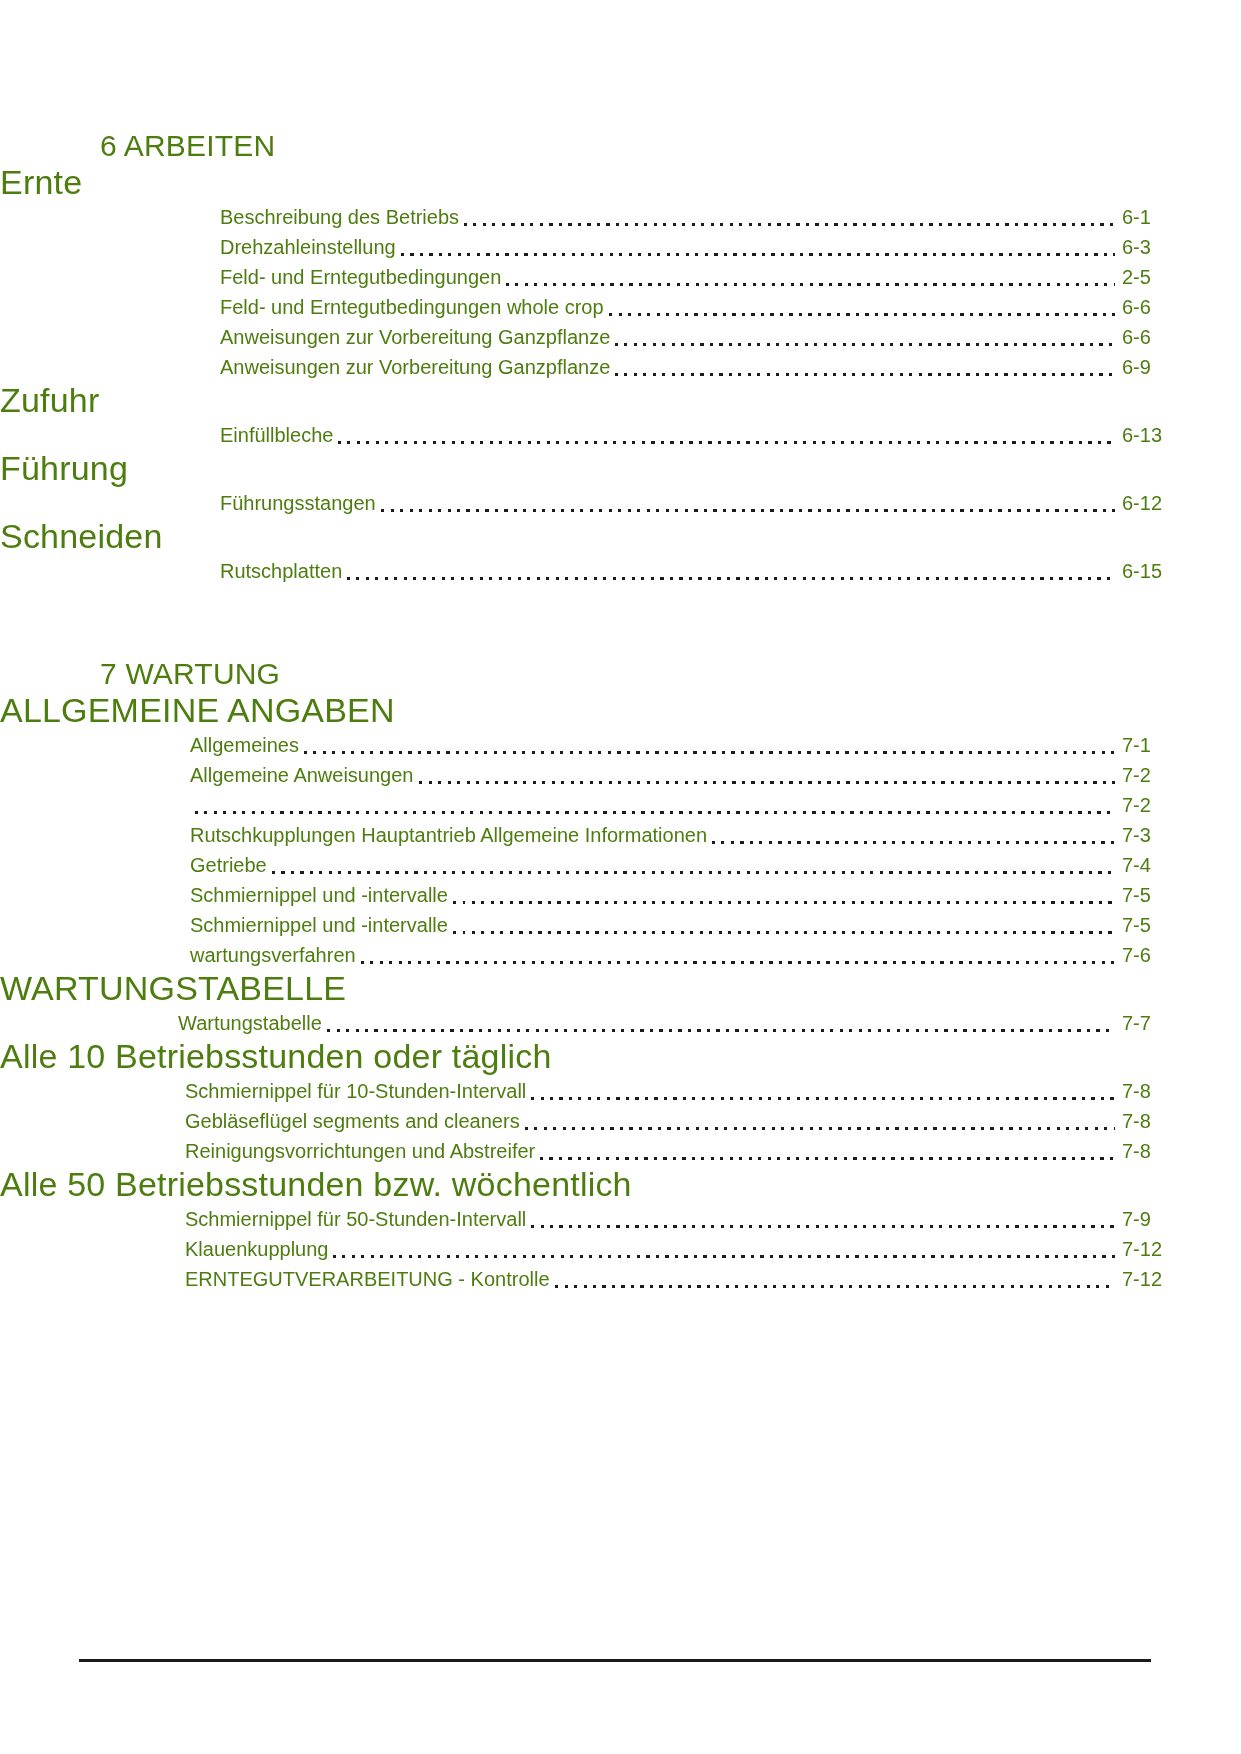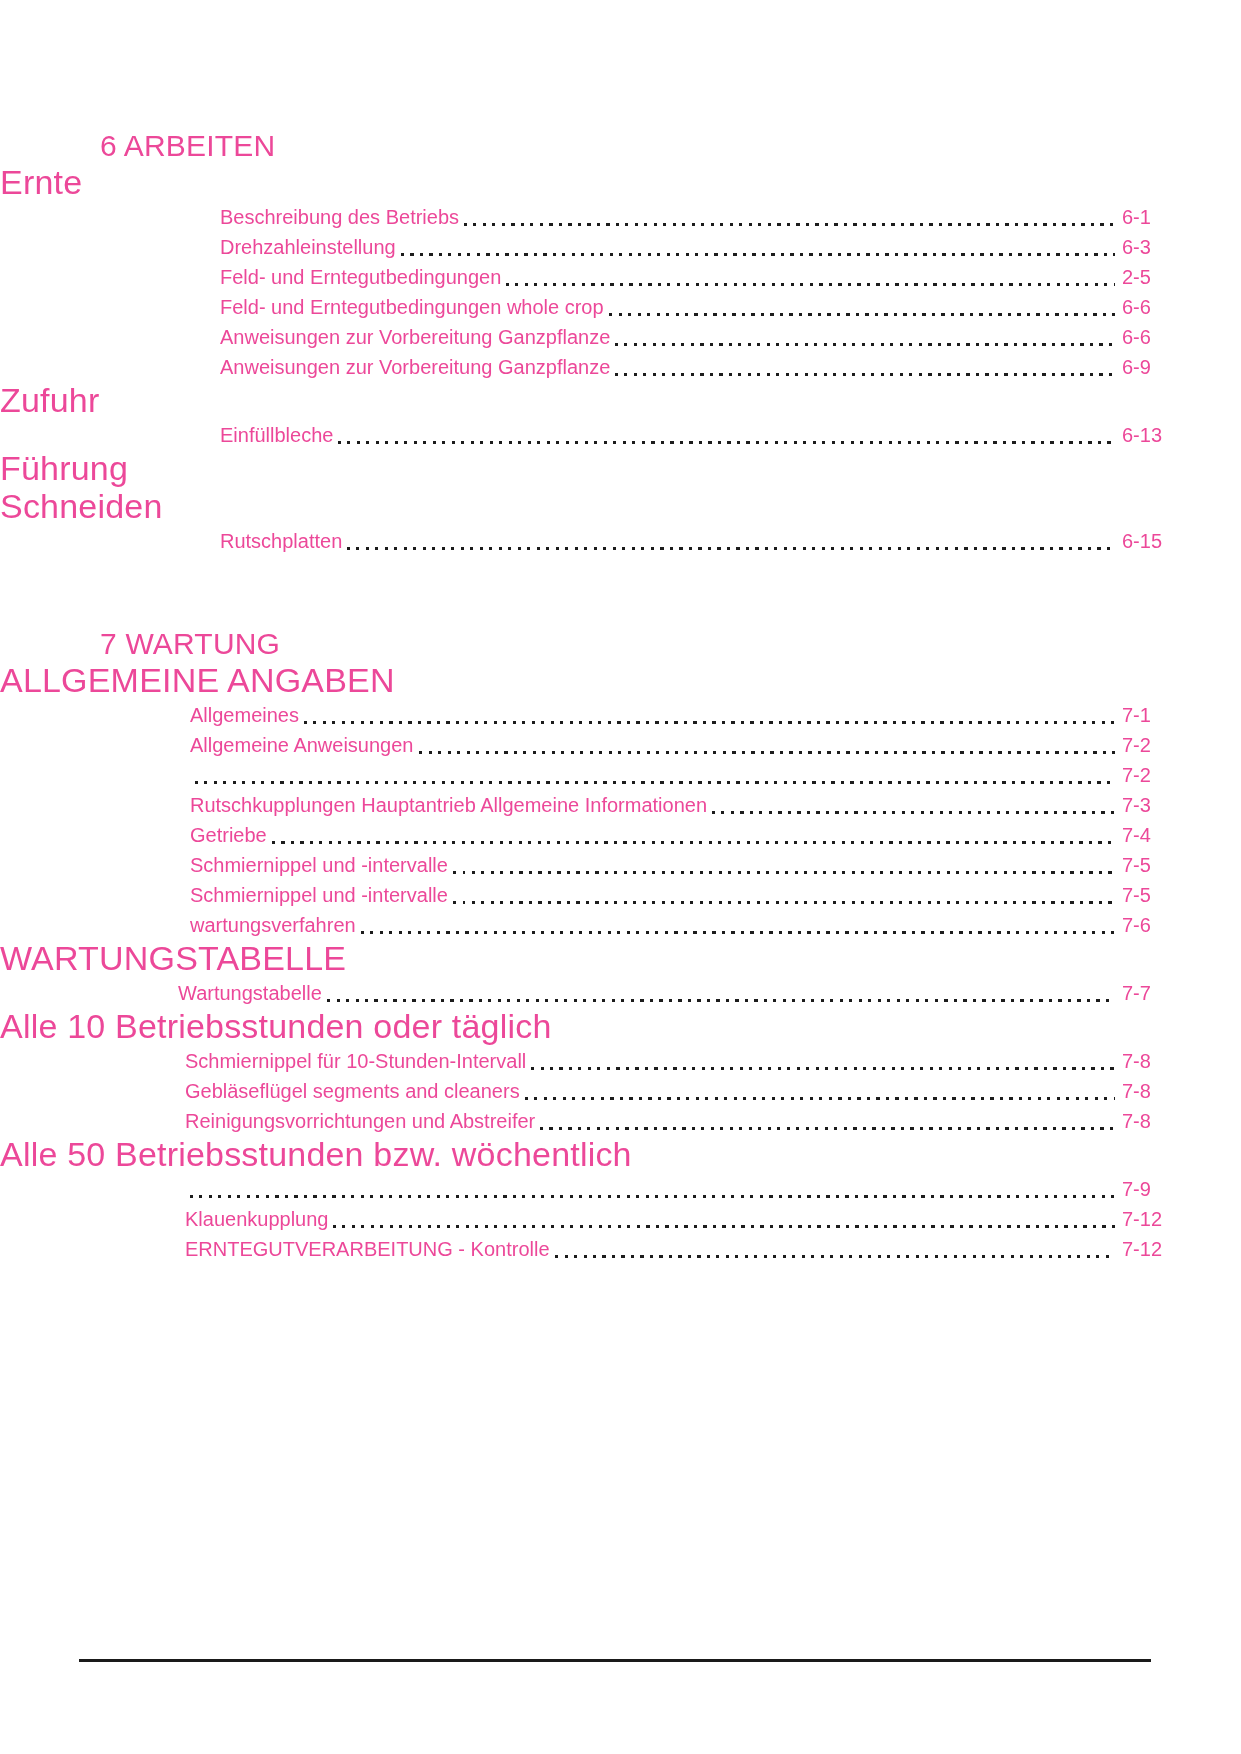--- a/index.html
+++ b/index.html
@@ -3,21 +3,21 @@
 <meta charset="utf-8">
 <style>
   html,body { margin:0; padding:0; background:#e8e8e8; }
   .page {
     position: relative;
     width: 1241px;
     height: 1754px;
     margin: 0 auto;
     background: #ffffff;
     font-family: "Liberation Sans", "DejaVu Sans", sans-serif;
-    color: #ec4899;
+    color: #4d7c0f;
     overflow: hidden;
   }
   .toc { position: absolute; top: 0; left: 0; right: 0; }
 
   h1.chapter {
     margin: 0;
     font-size: 30px;
     line-height: 36px;
     font-weight: 400;
     margin-left: 100px;
@@ -121,20 +121,25 @@
     <div class="entries ml-220">
       <div class="entry">
         <span class="label">Einfüllbleche</span>
         <span class="leader"></span>
         <span class="pagenum">6-13</span>
       </div>
     </div>
 
     <h2 class="section ind-146 mt-sec">Führung</h2>
     <div class="entries ml-220">
+      <div class="entry">
+        <span class="label">Führungsstangen</span>
+        <span class="leader"></span>
+        <span class="pagenum">6-12</span>
+      </div>
     </div>
 
     <h2 class="section ind-146 mt-sec">Schneiden</h2>
     <div class="entries ml-220">
       <div class="entry">
         <span class="label">Rutschplatten</span>
         <span class="leader"></span>
         <span class="pagenum">6-15</span>
       </div>
     </div>
@@ -208,20 +213,21 @@
       <div class="entry">
         <span class="label">Reinigungsvorrichtungen und Abstreifer</span>
         <span class="leader"></span>
         <span class="pagenum">7-8</span>
       </div>
     </div>
 
     <h2 class="section ind-113 mt-sec">Alle 50 Betriebsstunden bzw. wöchentlich</h2>
     <div class="entries ml-185">
       <div class="entry">
+        <span class="label">Schmiernippel für 50-Stunden-Intervall</span>
         <span class="leader"></span>
         <span class="pagenum">7-9</span>
       </div>
       <div class="entry">
         <span class="label">Klauenkupplung</span>
         <span class="leader"></span>
         <span class="pagenum">7-12</span>
       </div>
       <div class="entry">
         <span class="label">ERNTEGUTVERARBEITUNG - Kontrolle</span>

